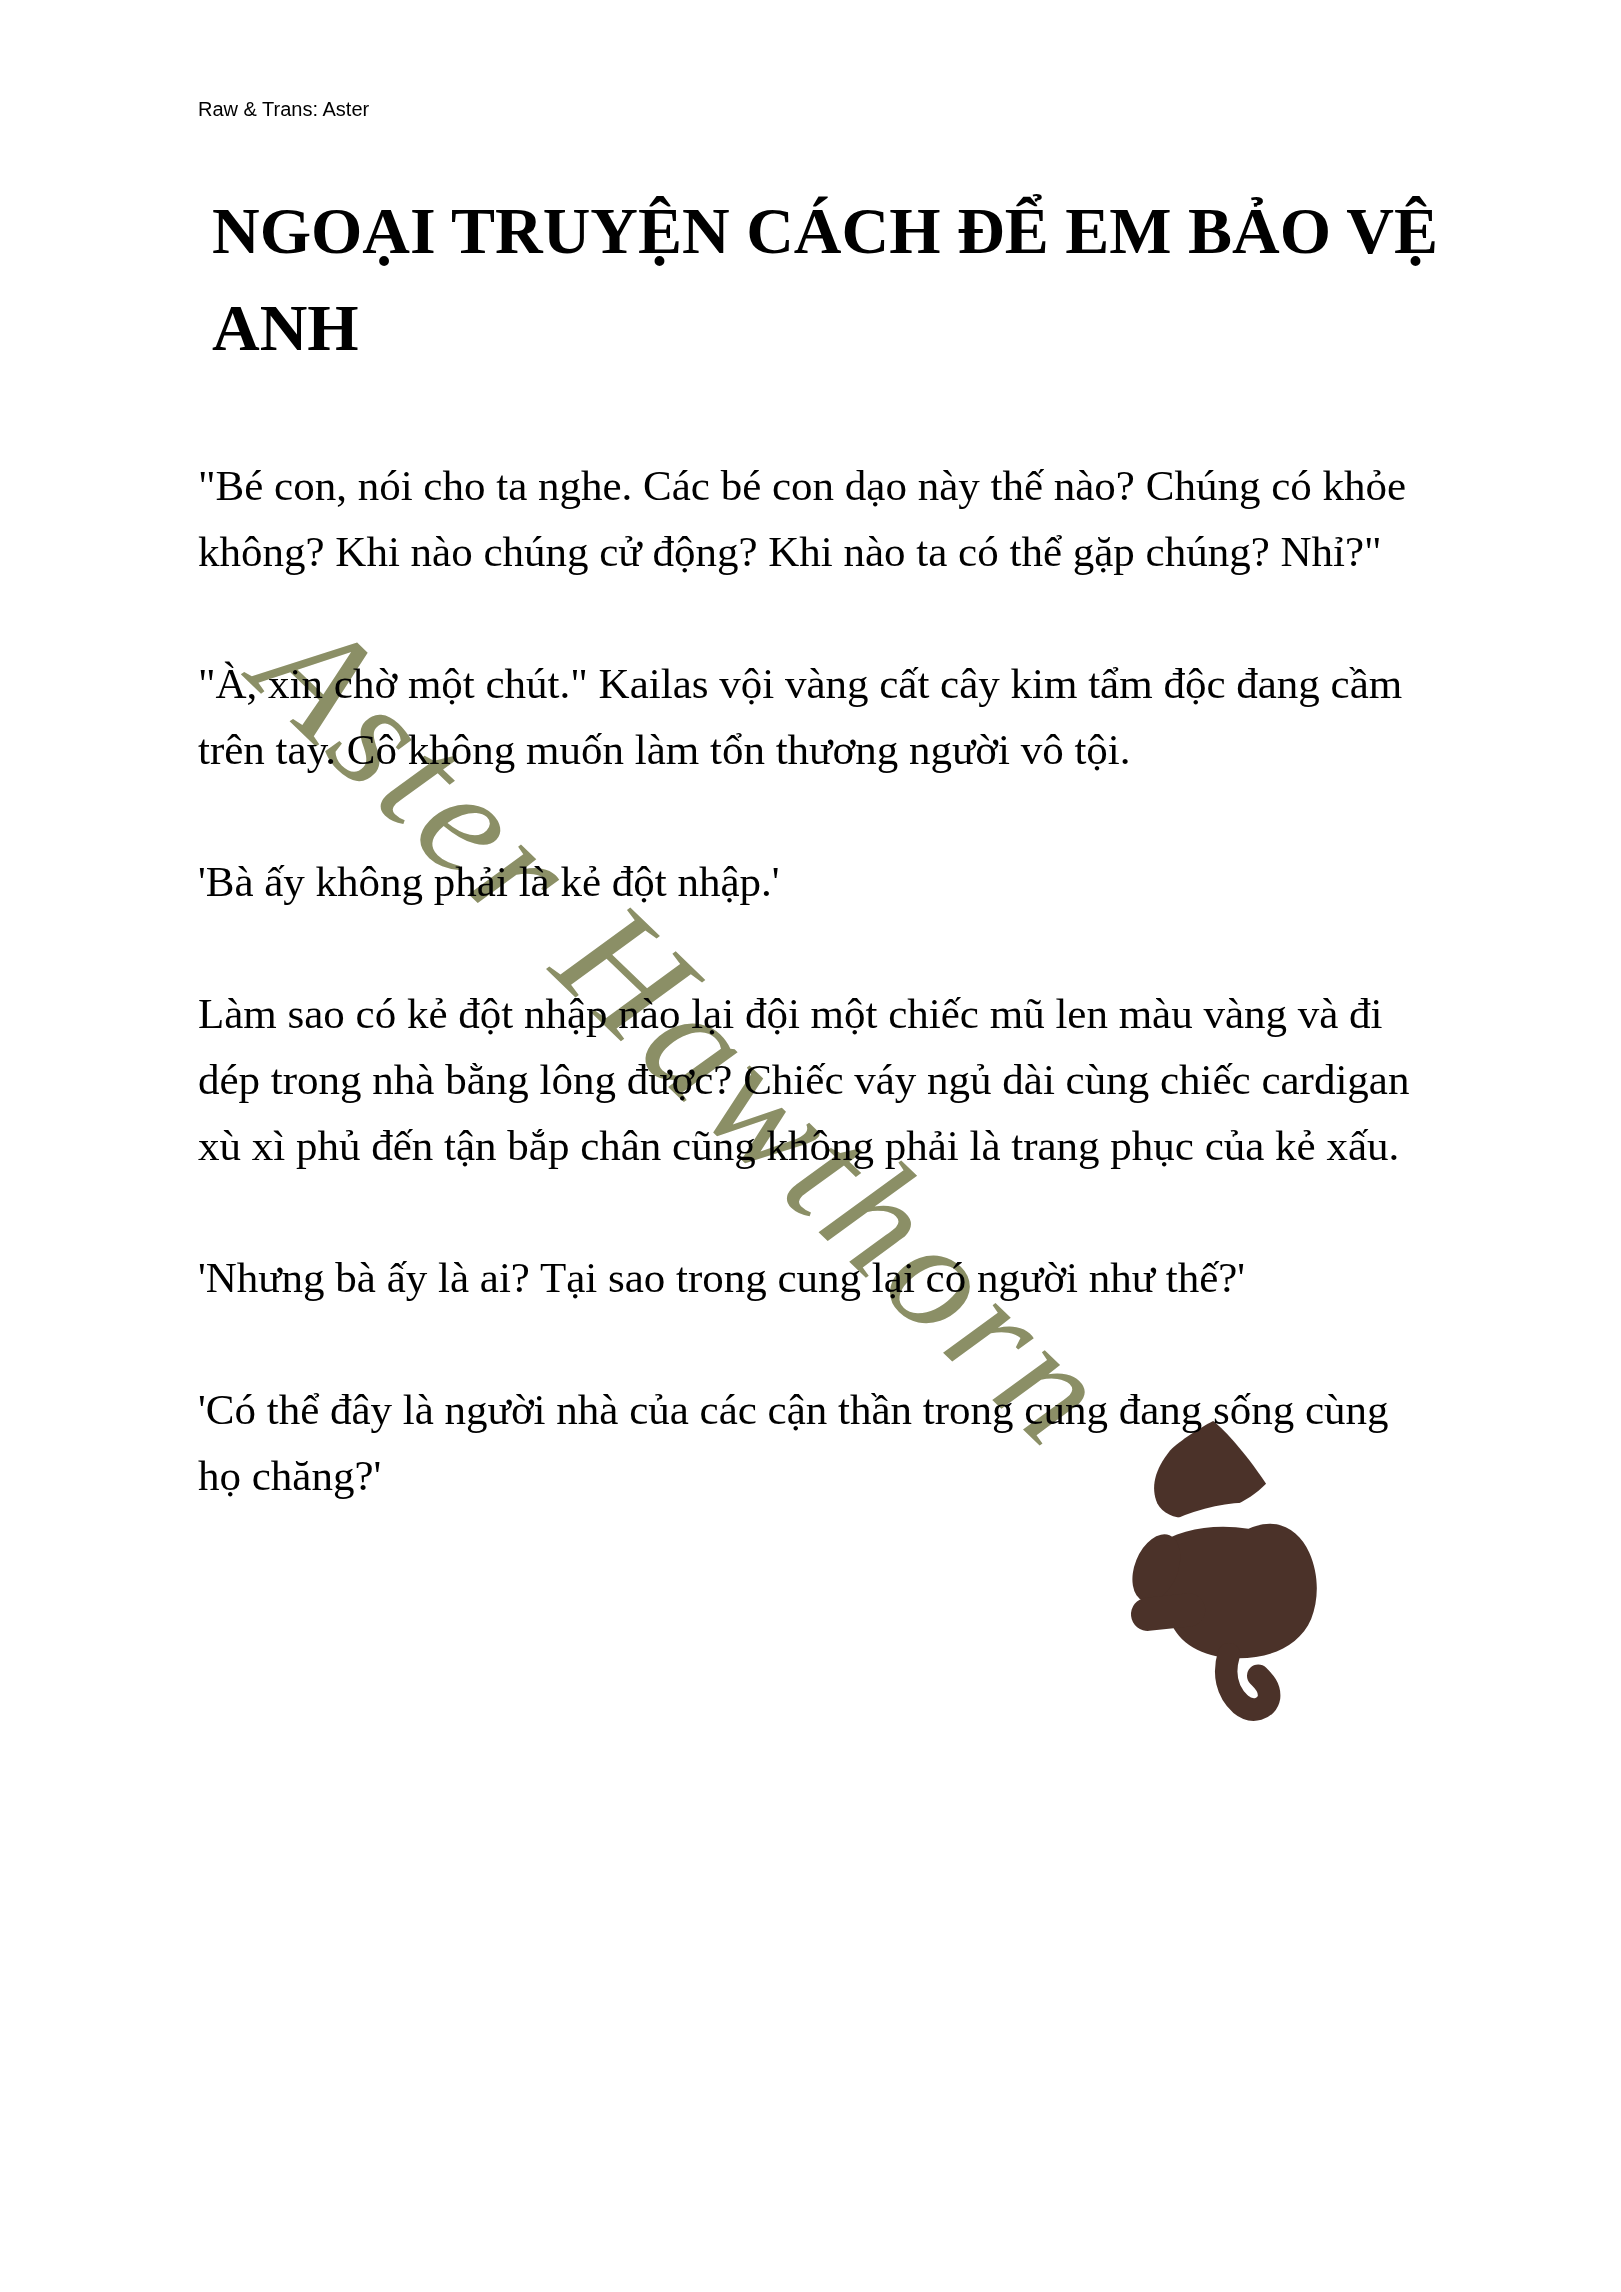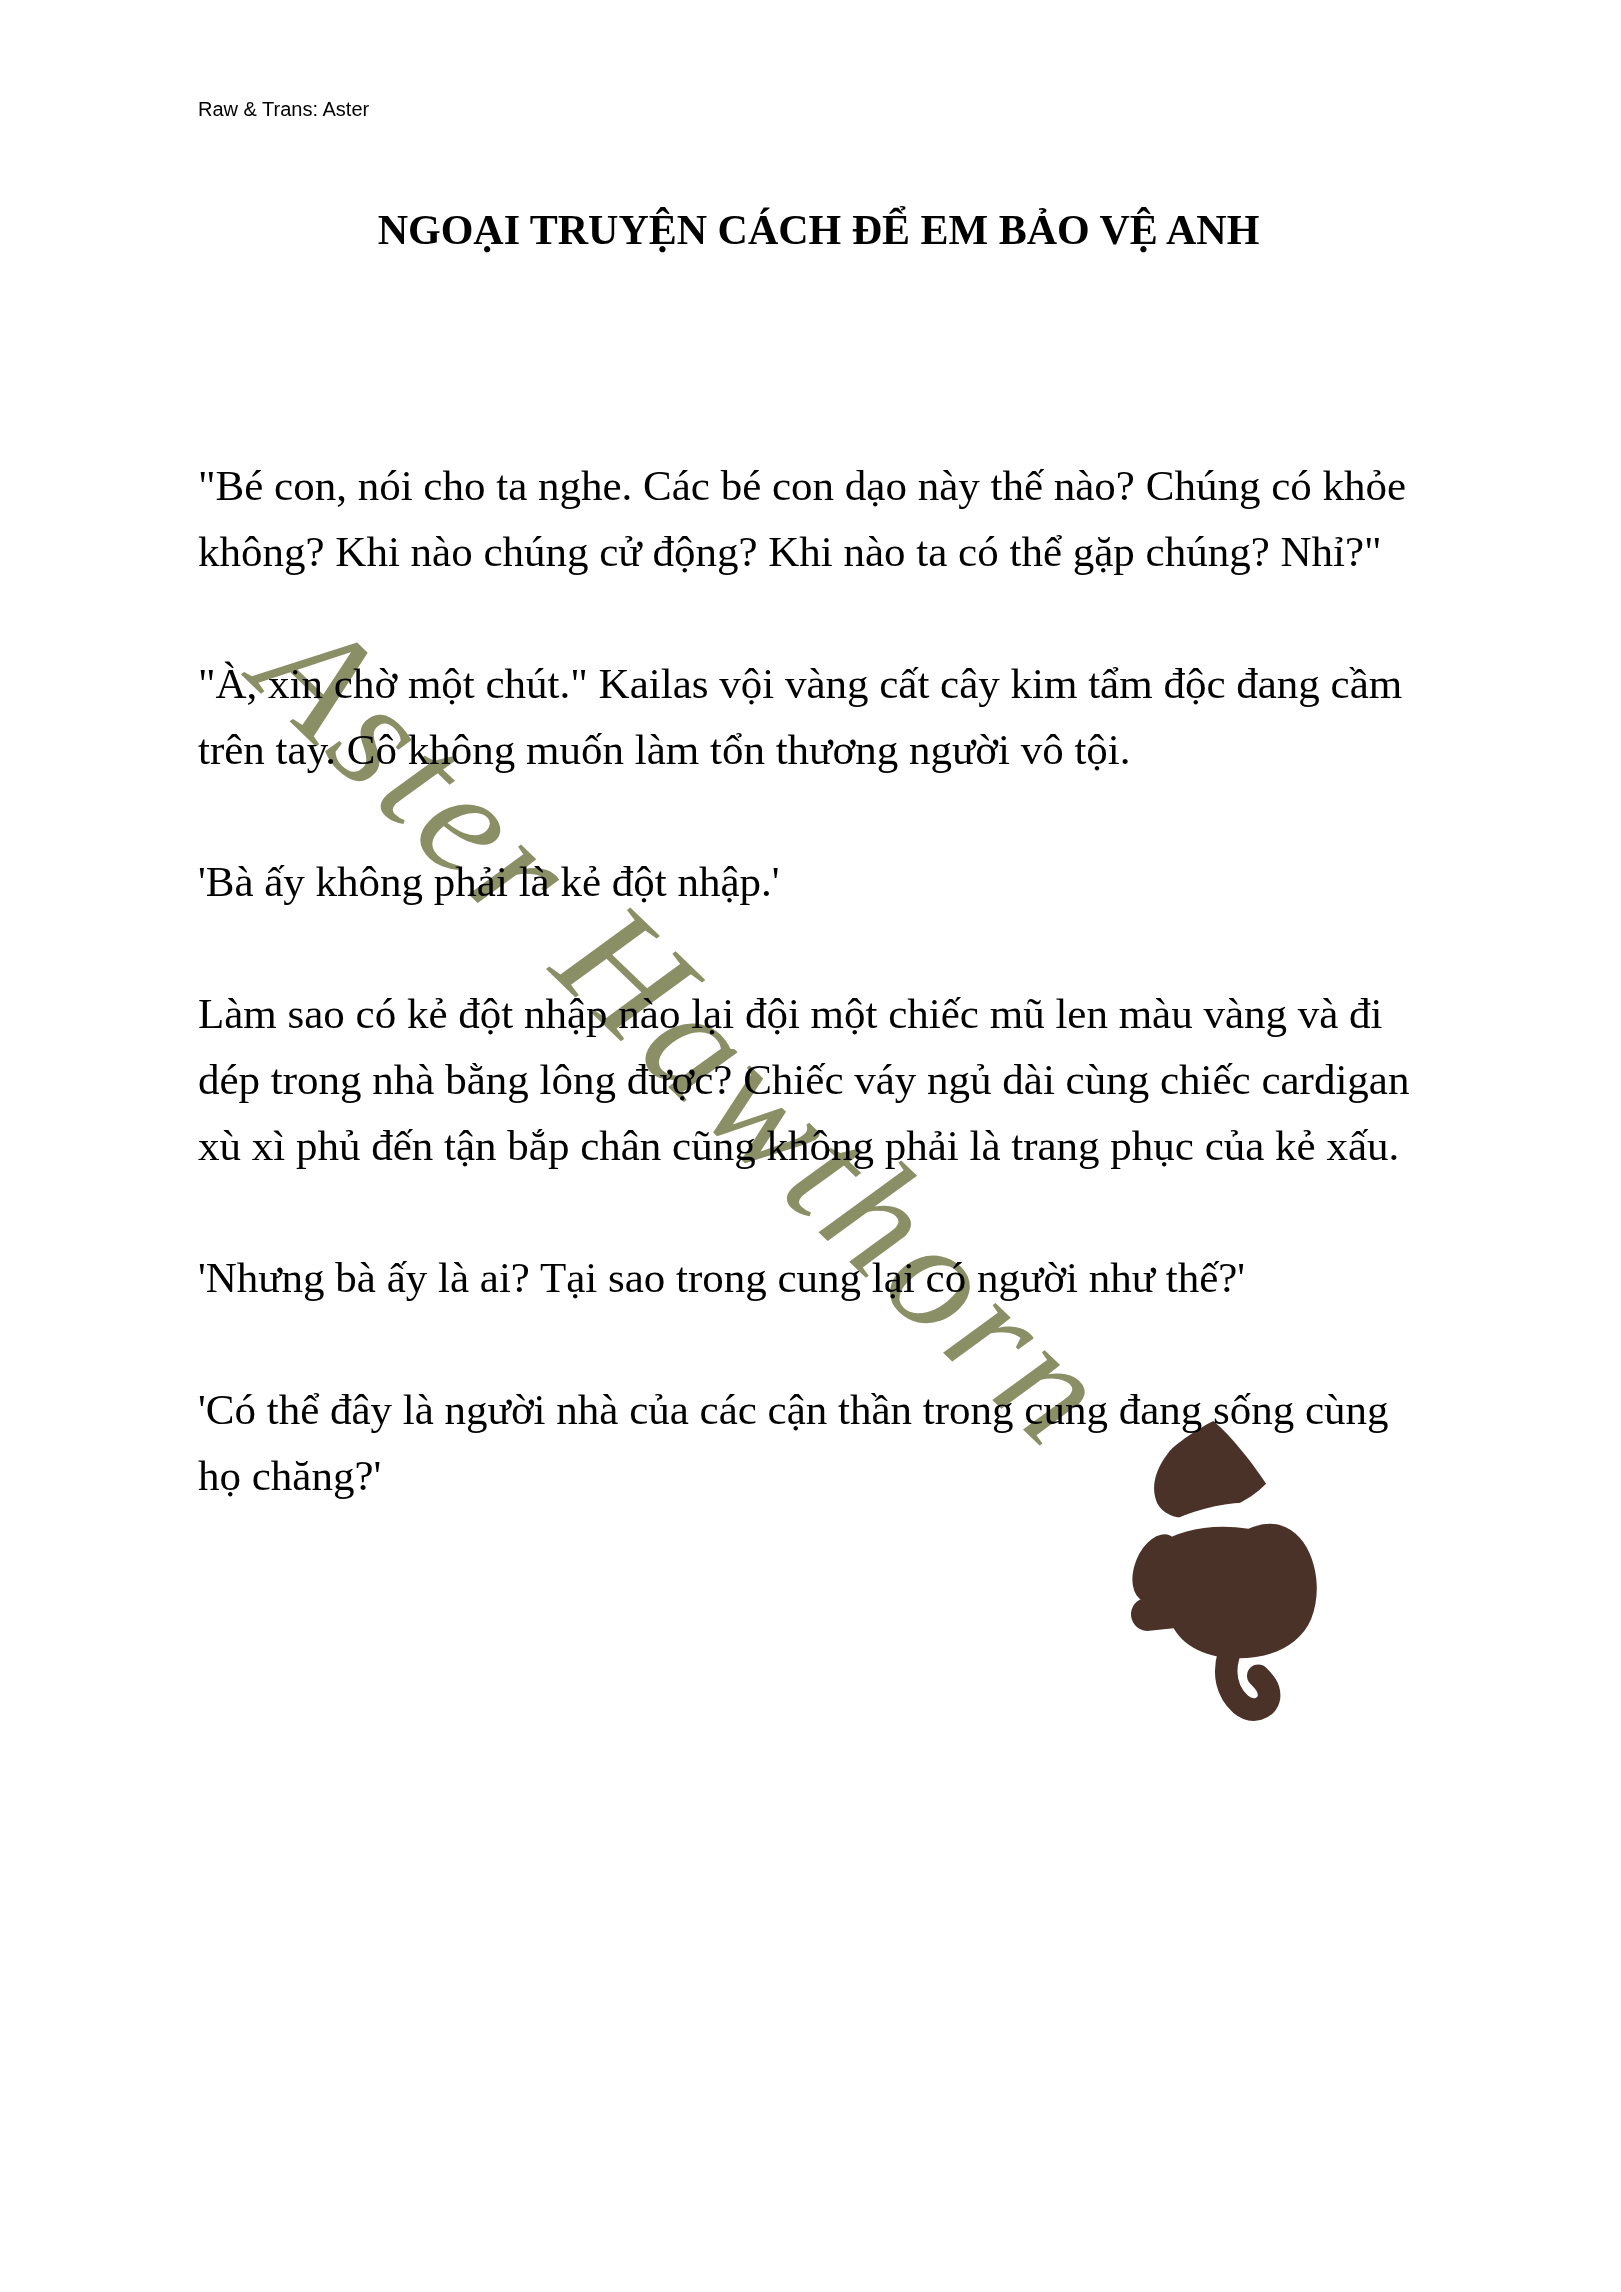--- a/index.html
+++ b/index.html
@@ -17,23 +17,23 @@
     font-family:"Liberation Serif","DejaVu Serif",serif;
     color:var(--text);
   }
   .credit{
     position:absolute;left:198px;top:92px;
     font-family:"Liberation Sans","DejaVu Sans",sans-serif;
     font-size:20px;line-height:35px;color:var(--text);
     z-index:3;
   }
   .doc-title{
-    position:absolute;left:204px;top:182px;width:1229px;
-    text-align:center;font-weight:bold;
-    font-size:42px;line-height:97px;
+    position:absolute;left:212px;top:182px;width:1229px;
+    font-weight:bold;
+    font-size:66px;line-height:97px;
     z-index:3;
   }
   .content{
     position:absolute;left:198px;top:453px;width:1227px;
     font-size:43px;line-height:66px;
     z-index:3;
   }
   .content p{margin:0 0 66px 0;}
   .watermark{
     position:absolute;left:338px;top:586px;

